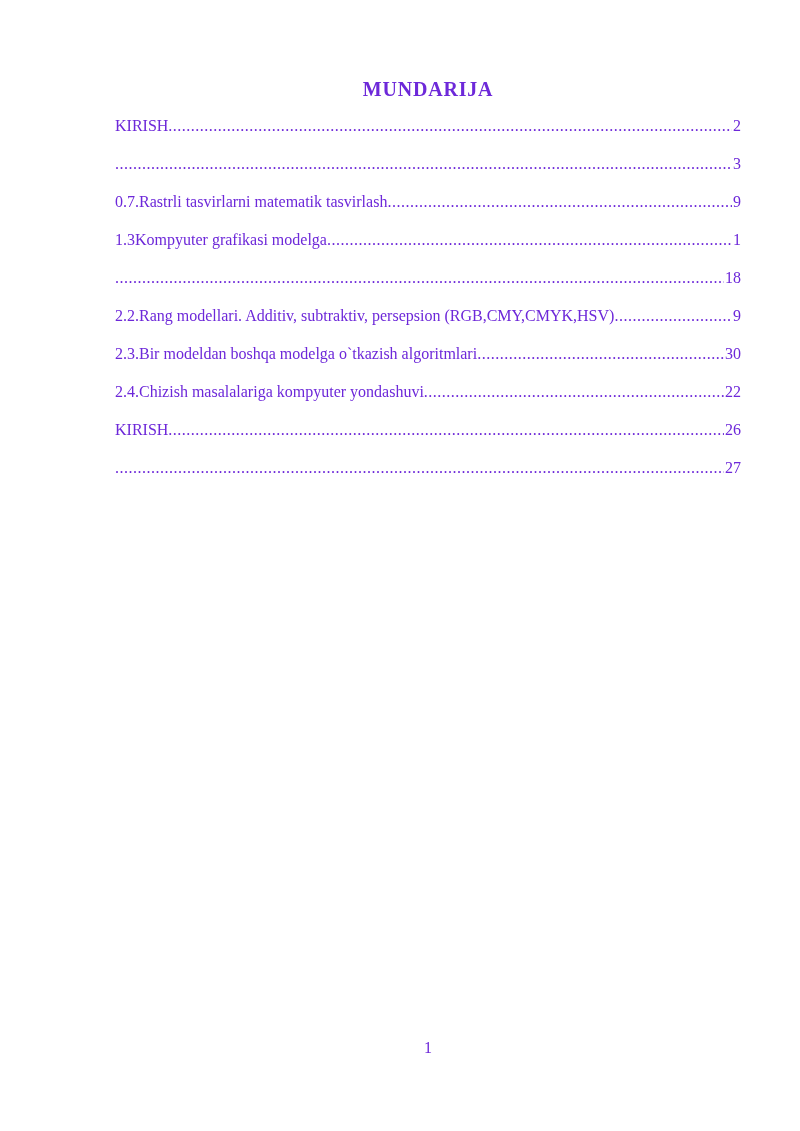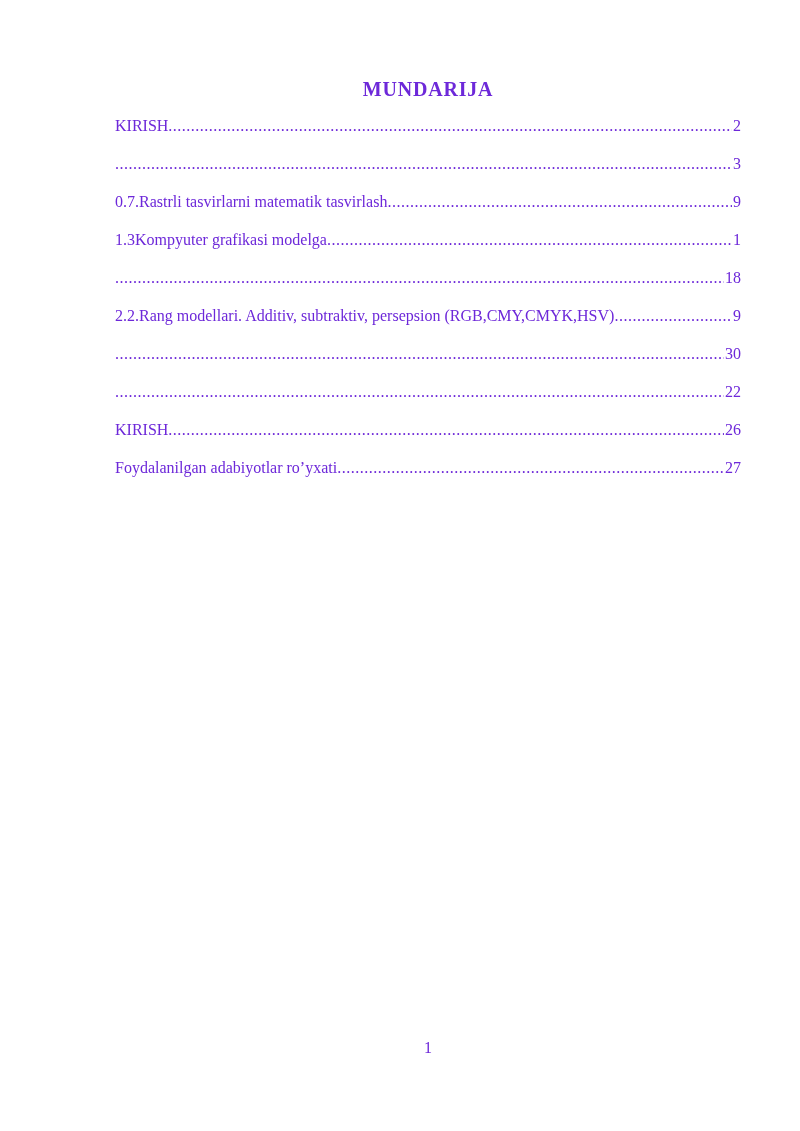--- a/index.html
+++ b/index.html
@@ -106,36 +106,37 @@
     <span class="toc-page">18</span>
   </div>
 
   <div class="toc-row">
     <span class="toc-label">2.2.Rang modellari. Additiv, subtraktiv, persepsion (RGB,CMY,CMYK,HSV)</span>
     <span class="toc-leader">............................................................................................................................................................................................................................................................................................................</span>
     <span class="toc-page">9</span>
   </div>
 
   <div class="toc-row">
+    <span class="toc-label">2.3.Bir modeldan boshqa modelga o`tkazish algoritmlari</span>
     <span class="toc-leader">............................................................................................................................................................................................................................................................................................................</span>
     <span class="toc-page">30</span>
   </div>
 
   <div class="toc-row">
+    <span class="toc-label">2.4.Chizish masalalariga kompyuter yondashuvi</span>
     <span class="toc-leader">............................................................................................................................................................................................................................................................................................................</span>
     <span class="toc-page">22</span>
   </div>
 
   <div class="toc-row">
     <span class="toc-label">KIRISH</span>
     <span class="toc-leader">............................................................................................................................................................................................................................................................................................................</span>
     <span class="toc-page">26</span>
   </div>
 
   <div class="toc-row">
-    <span class="toc-label">Foydalanilgan adabiyotlar ro’yxati</span>
     <span class="toc-leader">............................................................................................................................................................................................................................................................................................................</span>
     <span class="toc-page">27</span>
   </div>
 </div>
 
   <div class="folio">1</div>
 </div>
 
 </body></html>

